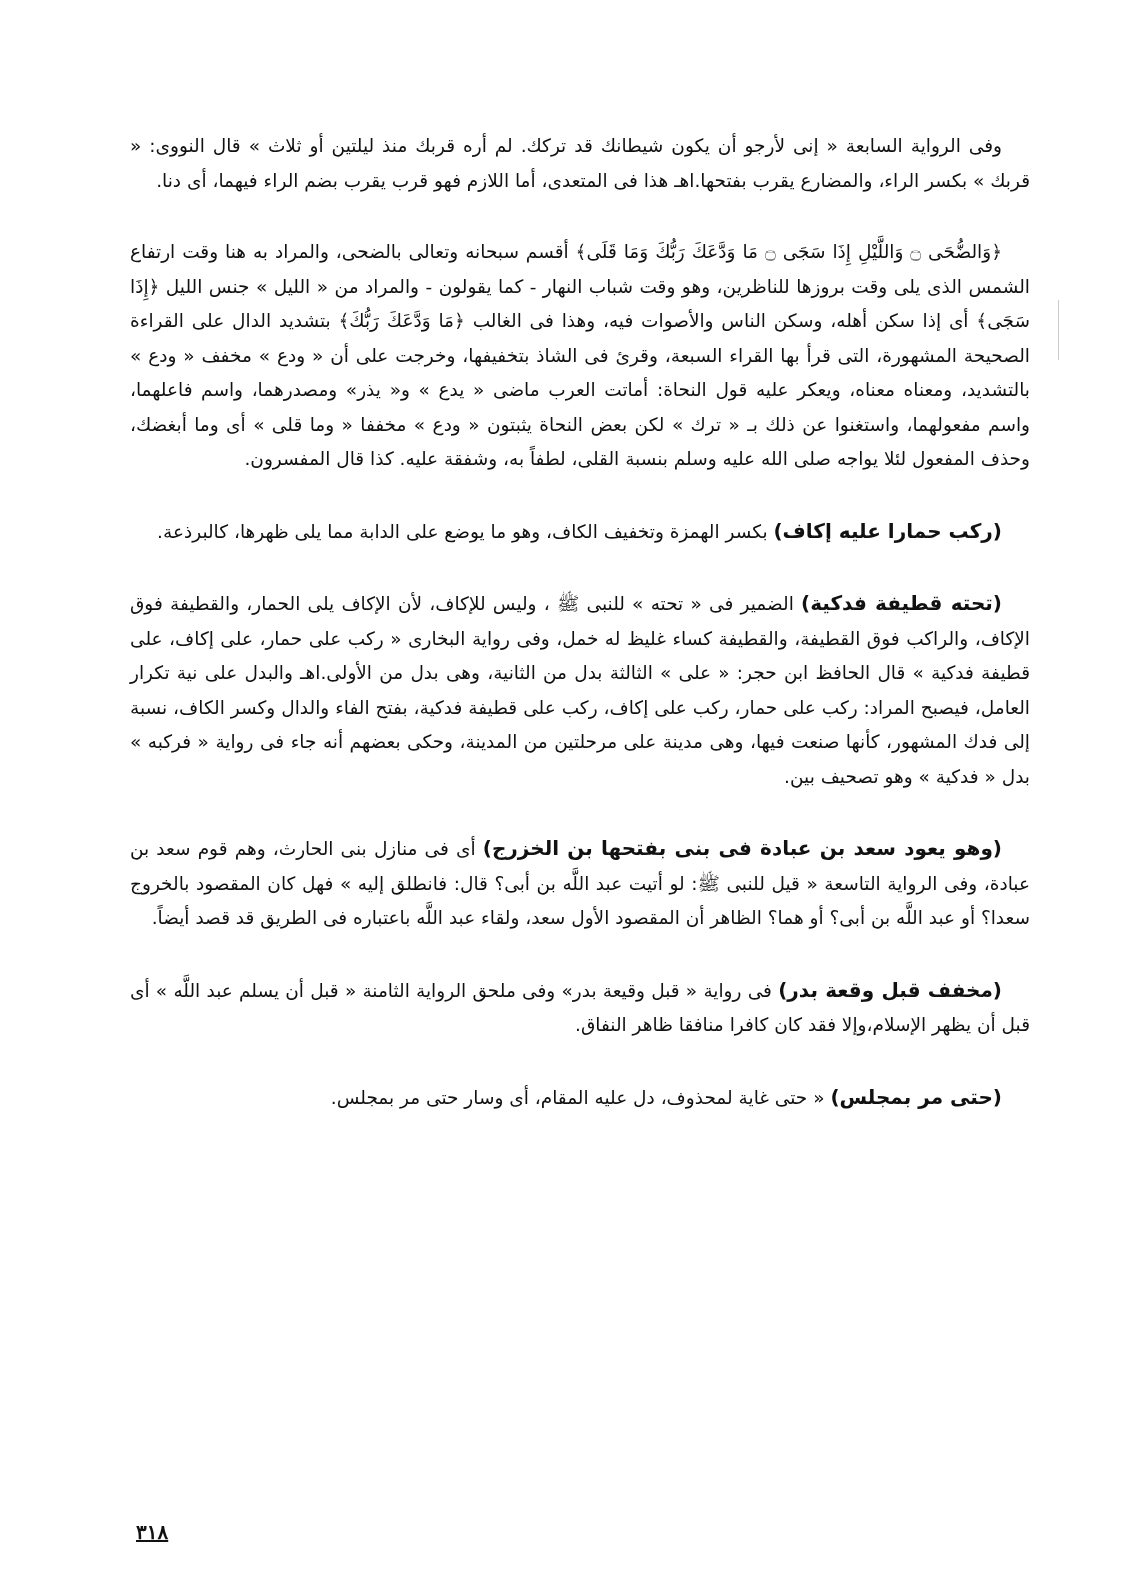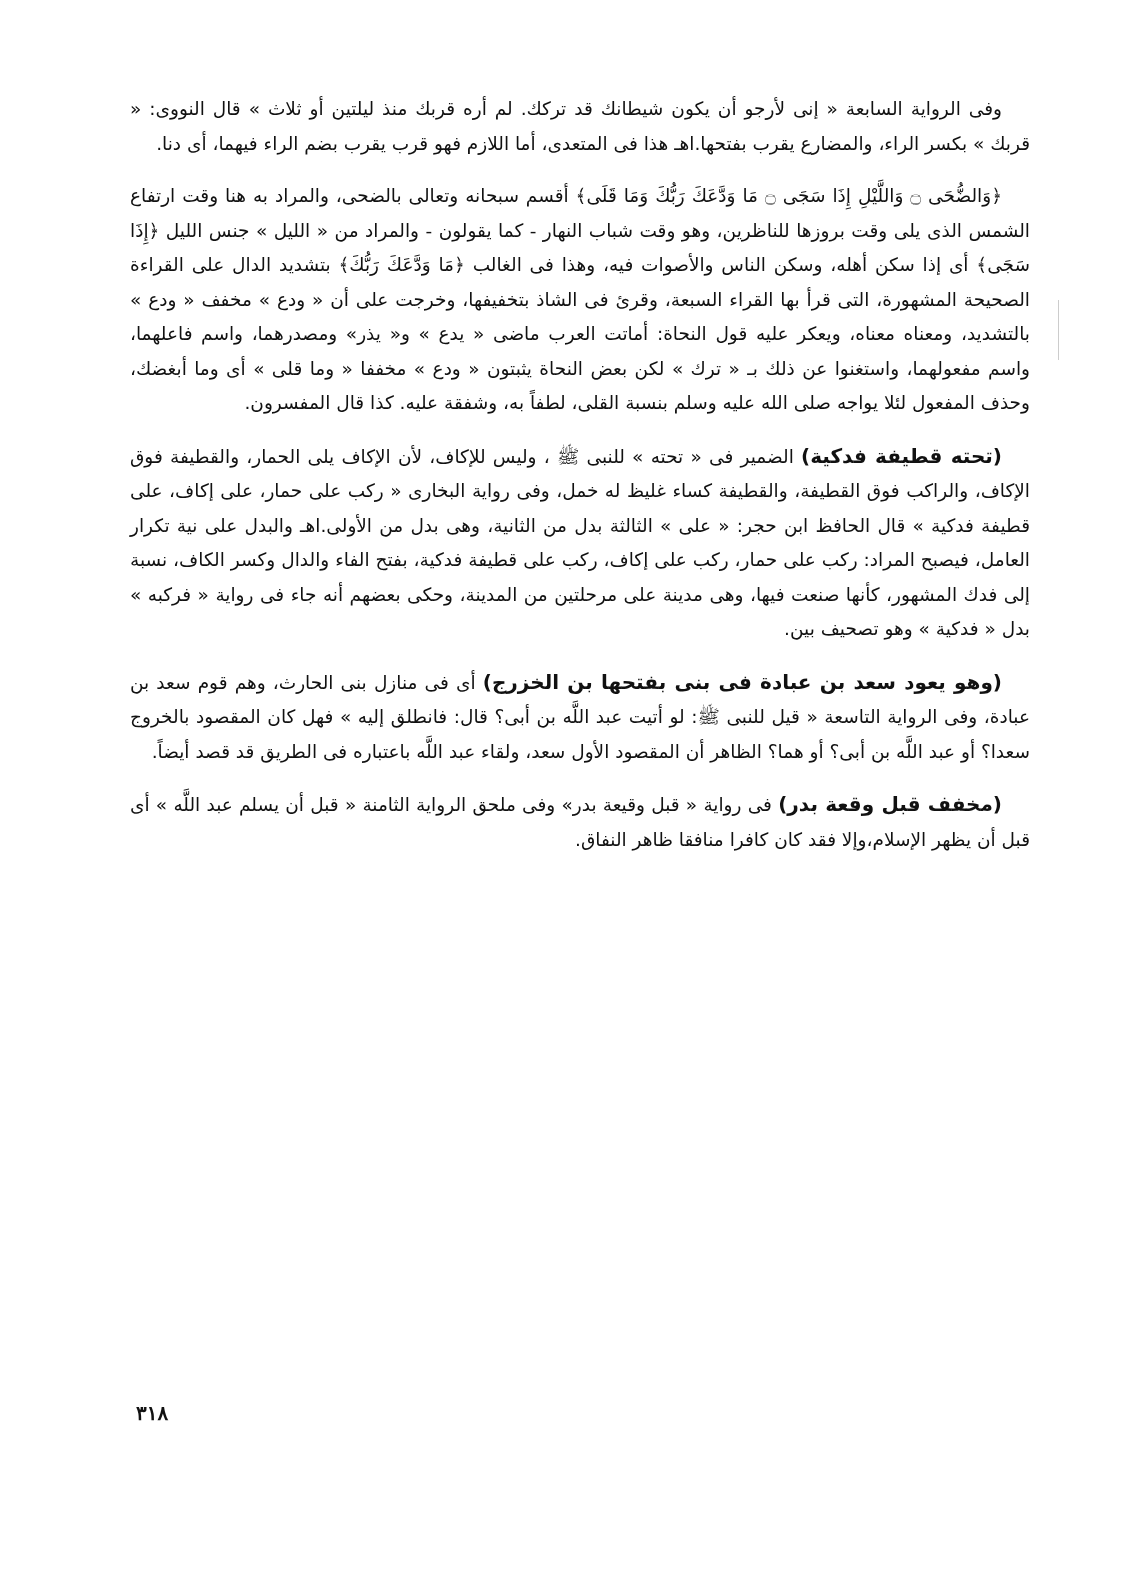--- a/index.html
+++ b/index.html
@@ -6,44 +6,50 @@
   body {
     width: 1134px; height: 1578px; position: relative; overflow: hidden;
     font-family: "DejaVu Sans", sans-serif; color: #111;
   }
   .page {
     position: absolute; left: 130px; top: 92px; width: 900px;
     direction: rtl; text-align: justify; text-align-last: right;
     font-size: 18.5px; line-height: 34.5px;
   }
   .para { margin: 0 0 18px 0; text-indent: 0; }
-  .para.indent { text-indent: 28px; }
+  .para.indent { text-indent: 28px; margin-top: 37px; }
   .head { font-weight: bold; font-size: 20px; }
   .quran { font-weight: normal; }
   .page-number {
-    position: absolute; left: 136px; top: 1401px; direction: rtl;
-    font-family: "DejaVu Serif", serif; font-size: 20px; font-weight: bold;
+    position: absolute; left: 136px; top: 1520px; direction: rtl;
+    font-family: "DejaVu Serif", serif; font-size: 20px; font-weight: bold; text-decoration: underline;
   }
   .margin-mark { position: absolute; width: 1px; background: #ccc; }
 </style>
 </head>
 <body>
 
 <div class="page">
   <p class="para indent">
     <span>وفى الرواية السابعة « إنى لأرجو أن يكون شيطانك قد تركك. لم أره قربك منذ ليلتين أو ثلاث » قال النووى: « قربك » بكسر الراء، والمضارع يقرب بفتحها.اهـ هذا فى المتعدى، أما اللازم فهو قرب يقرب بضم الراء فيهما، أى دنا.</span>
   </p>
   <p class="para indent">
     <span class="quran">﴿وَالضُّحَى ۝ وَاللَّيْلِ إِذَا سَجَى ۝ مَا وَدَّعَكَ رَبُّكَ وَمَا قَلَى﴾</span><span> أقسم سبحانه وتعالى بالضحى، والمراد به هنا وقت ارتفاع الشمس الذى يلى وقت بروزها للناظرين، وهو وقت شباب النهار - كما يقولون - والمراد من « الليل » جنس الليل ﴿إِذَا سَجَى﴾ أى إذا سكن أهله، وسكن الناس والأصوات فيه، وهذا فى الغالب ﴿مَا وَدَّعَكَ رَبُّكَ﴾ بتشديد الدال على القراءة الصحيحة المشهورة، التى قرأ بها القراء السبعة، وقرئ فى الشاذ بتخفيفها، وخرجت على أن « ودع » مخفف « ودع » بالتشديد، ومعناه معناه، ويعكر عليه قول النحاة: أماتت العرب ماضى « يدع » و« يذر» ومصدرهما، واسم فاعلهما، واسم مفعولهما، واستغنوا عن ذلك بـ « ترك » لكن بعض النحاة يثبتون « ودع » مخففا « وما قلى » أى وما أبغضك، وحذف المفعول لئلا يواجه صلى الله عليه وسلم بنسبة القلى، لطفاً به، وشفقة عليه. كذا قال المفسرون.</span>
   </p>
   <p class="para indent">
+    <span class="head">(ركب حمارا عليه إكاف)</span><span> بكسر الهمزة وتخفيف الكاف، وهو ما يوضع على الدابة مما يلى ظهرها، كالبرذعة.</span>
+  </p>
+  <p class="para indent">
     <span class="head">(تحته قطيفة فدكية)</span><span> الضمير فى « تحته » للنبى ﷺ ، وليس للإكاف، لأن الإكاف يلى الحمار، والقطيفة فوق الإكاف، والراكب فوق القطيفة، والقطيفة كساء غليظ له خمل، وفى رواية البخارى « ركب على حمار، على إكاف، على قطيفة فدكية » قال الحافظ ابن حجر: « على » الثالثة بدل من الثانية، وهى بدل من الأولى.اهـ والبدل على نية تكرار العامل، فيصبح المراد: ركب على حمار، ركب على إكاف، ركب على قطيفة فدكية، بفتح الفاء والدال وكسر الكاف، نسبة إلى فدك المشهور، كأنها صنعت فيها، وهى مدينة على مرحلتين من المدينة، وحكى بعضهم أنه جاء فى رواية « فركبه » بدل « فدكية » وهو تصحيف بين.</span>
   </p>
   <p class="para indent">
     <span class="head">(وهو يعود سعد بن عبادة فى بنى بفتحها بن الخزرج)</span><span> أى فى منازل بنى الحارث، وهم قوم سعد بن عبادة، وفى الرواية التاسعة « قيل للنبى ﷺ: لو أتيت عبد اللَّه بن أبى؟ قال: فانطلق إليه » فهل كان المقصود بالخروج سعدا؟ أو عبد اللَّه بن أبى؟ أو هما؟ الظاهر أن المقصود الأول سعد، ولقاء عبد اللَّه باعتباره فى الطريق قد قصد أيضاً.</span>
   </p>
   <p class="para indent">
     <span class="head">(مخفف قبل وقعة بدر)</span><span> فى رواية « قبل وقيعة بدر» وفى ملحق الرواية الثامنة « قبل أن يسلم عبد اللَّه » أى قبل أن يظهر الإسلام،وإلا فقد كان كافرا منافقا ظاهر النفاق.</span>
   </p>
+  <p class="para indent">
+    <span class="head">(حتى مر بمجلس)</span><span> « حتى غاية لمحذوف، دل عليه المقام، أى وسار حتى مر بمجلس.</span>
+  </p>
 </div>
 
 <div class="page-number">٣١٨</div>
 <div class="margin-mark" style="left:1058px; top:300px; height:60px;"></div>
 
 </body></html>

